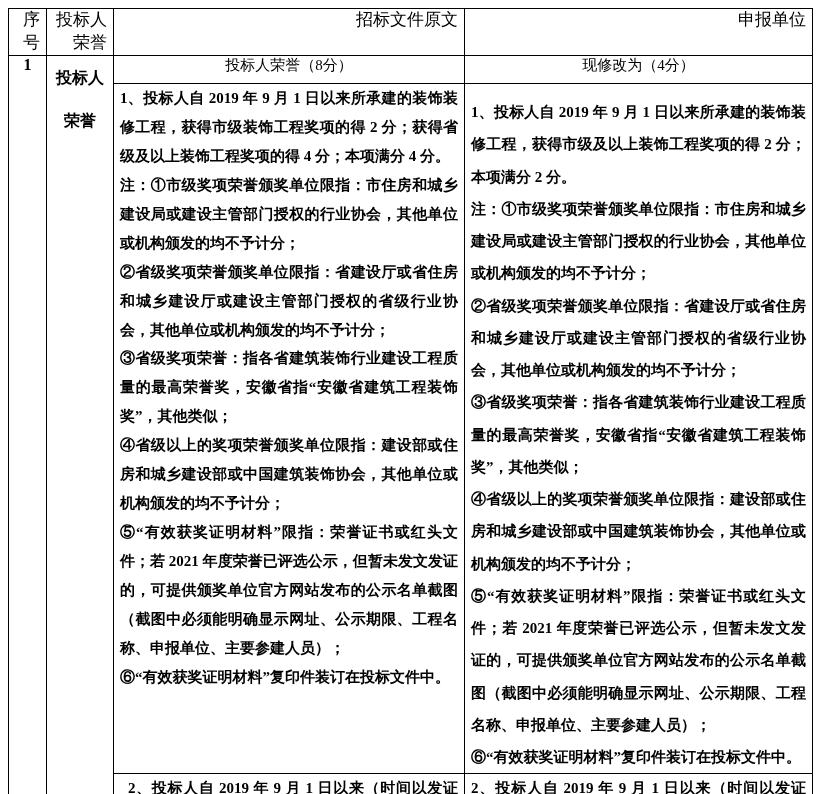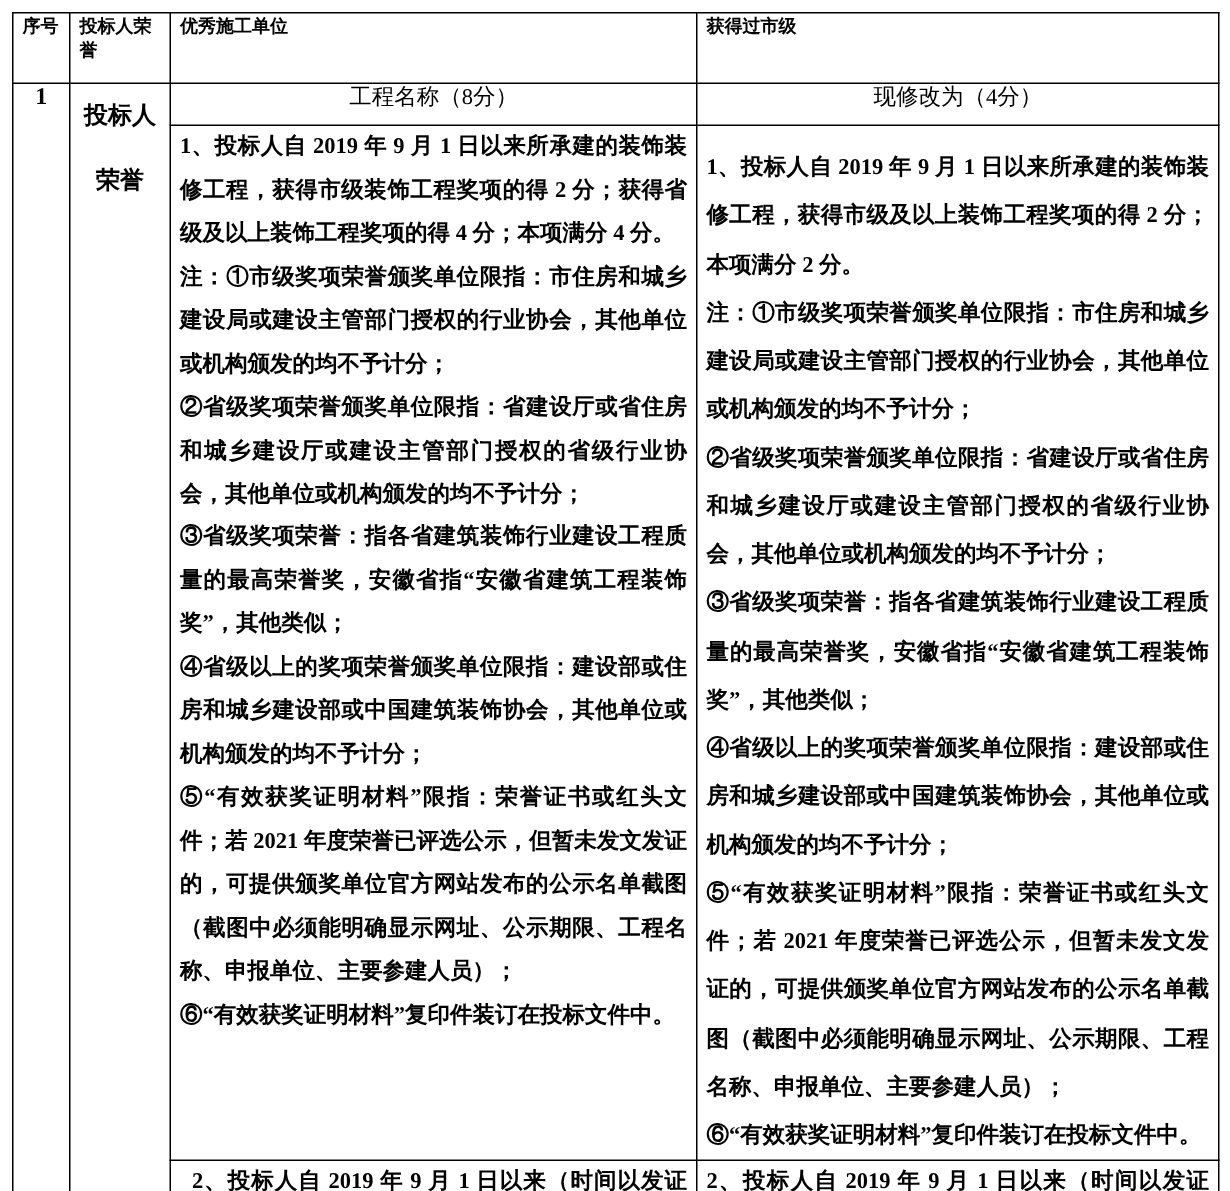--- a/index.html
+++ b/index.html
@@ -20,21 +20,21 @@
     padding:0 6px;
     vertical-align:top;
     overflow:hidden;
   }
   col.c-no{width:38px;}
   col.c-item{width:67px;}
   col.c-orig{width:351px;}
   col.c-rev{width:348px;}
 
   th.head-cell{
-    font-size:12px;font-weight:bold;text-align:left;vertical-align:middle;
+    font-size:17px;font-weight:normal;text-align:right;vertical-align:middle;
     height:46px;line-height:1.35;padding:2px 4px;
   }
   td.subheader-cell{
     font-size:15px;font-weight:normal;text-align:center;vertical-align:middle;
     height:27px;line-height:1.2;
   }
   td.no-cell{
     font-size:16px;font-weight:bold;text-align:center;vertical-align:middle;
   }
   td.item-cell{
@@ -57,27 +57,27 @@
     <colgroup>
       <col class="c-no">
         <col class="c-item">
         <col class="c-orig">
         <col class="c-rev">
     </colgroup>
     <tbody>
         <tr>
       <th class="head-cell">序号</th>
       <th class="head-cell">投标人荣誉</th>
-      <th class="head-cell">优秀施工单位</th>
-      <th class="head-cell">获得过市级</th>
+      <th class="head-cell">招标文件原文</th>
+      <th class="head-cell">申报单位</th>
     </tr>
     <tr>
       <td class="no-cell" rowspan="3">1</td>
       <td class="item-cell" rowspan="3">投标人荣誉</td>
-      <td class="subheader-cell">工程名称（8分）</td>
+      <td class="subheader-cell">投标人荣誉（8分）</td>
       <td class="subheader-cell">现修改为（4分）</td>
     </tr>
     <tr>
       <td class="body-cell orig">
         <p class="para">1、投标人自 2019 年 9 月 1 日以来所承建的装饰装修工程，获得市级装饰工程奖项的得 2 分；获得省级及以上装饰工程奖项的得 4 分；本项满分 4 分。</p>
         <div>
               <p class="note">注：①市级奖项荣誉颁奖单位限指：市住房和城乡建设局或建设主管部门授权的行业协会，其他单位或机构颁发的均不予计分；</p>
               <p class="note">②省级奖项荣誉颁奖单位限指：省建设厅或省住房和城乡建设厅或建设主管部门授权的省级行业协会，其他单位或机构颁发的均不予计分；</p>
               <p class="note">③省级奖项荣誉：指各省建筑装饰行业建设工程质量的最高荣誉奖，安徽省指“安徽省建筑工程装饰奖”，其他类似；</p>
               <p class="note">④省级以上的奖项荣誉颁奖单位限指：建设部或住房和城乡建设部或中国建筑装饰协会，其他单位或机构颁发的均不予计分；</p>

